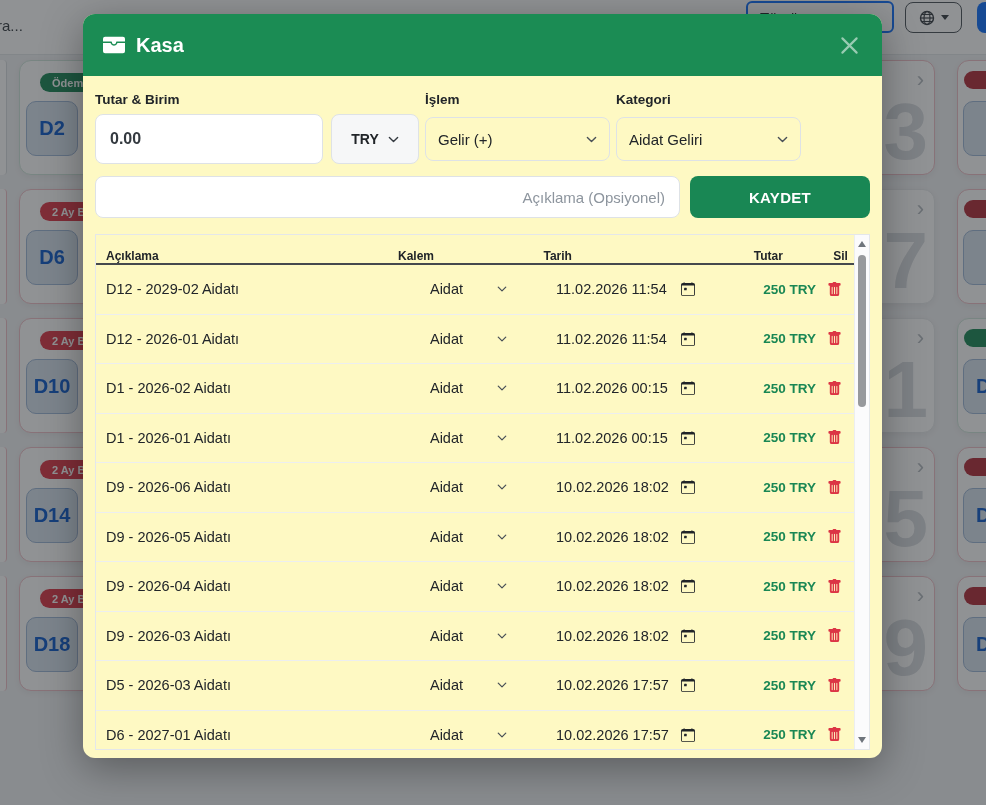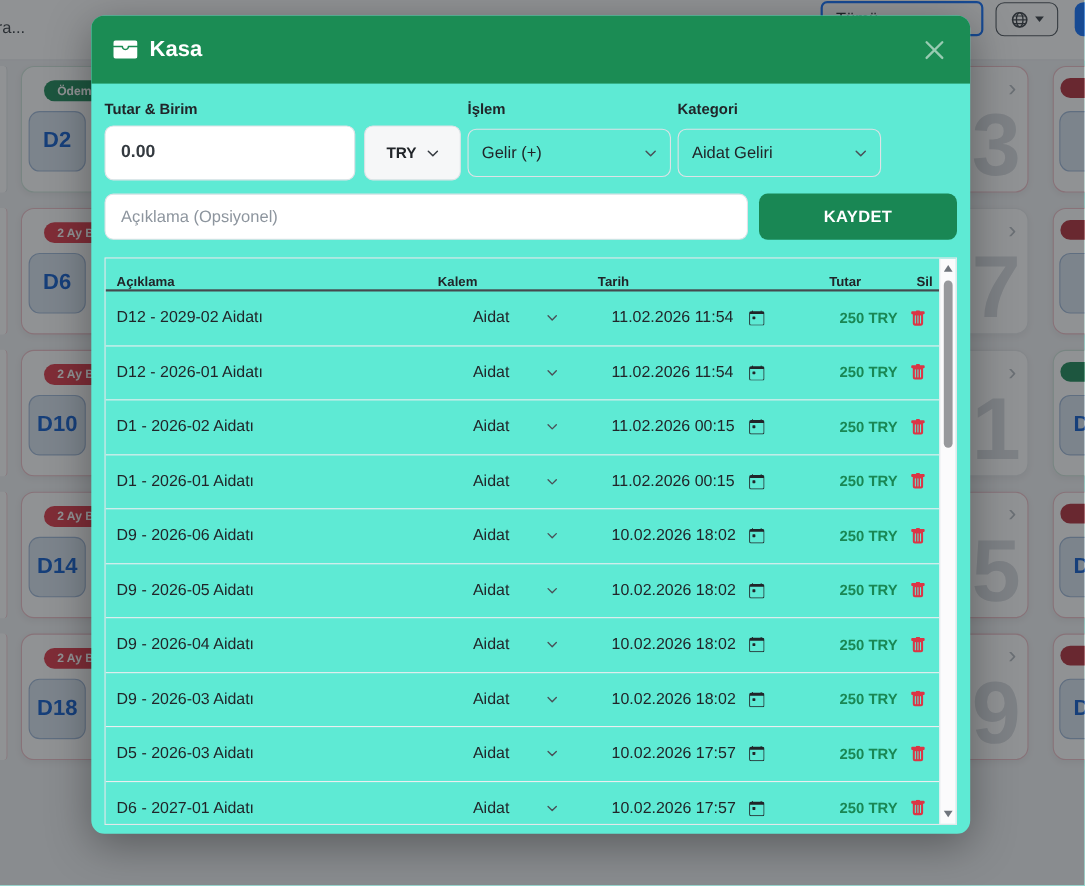--- a/index.html
+++ b/index.html
@@ -43,40 +43,40 @@
   .mini-badge.success{background:#198754;}
   .mini-box{position:absolute;left:5px;top:40px;width:70px;height:55px;background:#d7e2ee;border:1px solid #9db6d6;border-radius:10px;
     display:flex;align-items:center;font-weight:700;font-size:20px;color:#0a58ca;box-sizing:border-box;padding-left:12px;}
   .strip{height:115px;background:#fff;border-right:1.5px solid #d7dbde;border-radius:4px;}
   .strip.danger{border-right-color:#eebec6;}
 
   
   .overlay{position:absolute;inset:0;background:rgba(33,37,41,0.5);z-index:5;}
 
   
-  .modal{position:absolute;left:83px;top:14px;width:799px;height:744px;background:#5eead4;border-radius:12px;z-index:10;
+  .modal{position:absolute;left:83px;top:14px;width:799px;height:744px;background:#fef9c3;border-radius:12px;z-index:10;
     box-shadow:0 10px 40px rgba(0,0,0,.35);overflow:hidden;display:flex;flex-direction:column;box-sizing:border-box;}
   .modal-header{height:62px;min-height:62px;background:#1b8c54;display:flex;align-items:center;padding:0 20px;gap:11px;}
   .modal-title{color:#fff;font-size:20px;font-weight:700;}
   .close-btn{margin-left:auto;width:26px;height:26px;display:flex;align-items:center;justify-content:center;cursor:pointer;}
   .modal-body{flex:1;display:flex;flex-direction:column;padding:16px 12px 8px 12px;box-sizing:border-box;overflow:hidden;}
 
   .form-row1{display:flex;gap:6px;}
   .fg{display:flex;flex-direction:column;}
   .fg label{font-size:13.5px;font-weight:700;color:#212529;margin-bottom:7px;}
   .amount-wrap{display:flex;gap:8px;}
   .amount-input{width:228px;height:50px;border:1px solid #dee2e6;border-radius:8px;padding:0 14px;font-size:16px;font-weight:600;color:#343a40;
     box-sizing:border-box;font-family:inherit;outline:none;}
   .currency-select{width:88px;height:50px;background:#f6f7f8;border:1px solid #dee2e6;border-radius:8px;display:flex;align-items:center;
     justify-content:center;gap:9px;font-size:14px;font-weight:700;color:#212529;box-sizing:border-box;cursor:pointer;}
   .select-box{width:185px;height:44px;margin-top:3px;border:1px solid #dee2e6;border-radius:8px;display:flex;align-items:center;
     justify-content:space-between;padding:0 12px;font-size:15px;color:#212529;box-sizing:border-box;cursor:pointer;}
   .form-row2{display:flex;gap:10px;margin-top:12px;}
   .desc-input{flex:1;height:42px;border:1px solid #dee2e6;border-radius:8px;padding:0 14px;font-size:15px;color:#212529;
-    box-sizing:border-box;font-family:inherit;outline:none;}
+    box-sizing:border-box;font-family:inherit;outline:none;text-align:right;}
   .desc-input::placeholder{color:#8d959e;}
   .save-btn{width:180px;height:42px;background:#198754;border:none;border-radius:8px;color:#fff;font-weight:700;font-size:15px;
     letter-spacing:.3px;cursor:pointer;font-family:inherit;}
 
   .table-wrap{margin-top:16px;flex:1;border:1px solid #e4e7ea;position:relative;overflow:hidden;box-sizing:border-box;}
   .table-inner{position:absolute;left:0;top:0;right:15px;bottom:0;overflow:hidden;}
   .thead{display:flex;align-items:flex-end;height:30px;font-size:12px;font-weight:700;border-bottom:2px solid #45494e;padding-left:10px;box-sizing:border-box;gap:44px;}
   .trow{display:flex;align-items:center;height:49.5px;border-bottom:1px solid #eceef0;padding-left:10px;font-size:14.5px;box-sizing:border-box;}
   .cc-desc{width:290px;}
   .cc-item{width:145px;}

